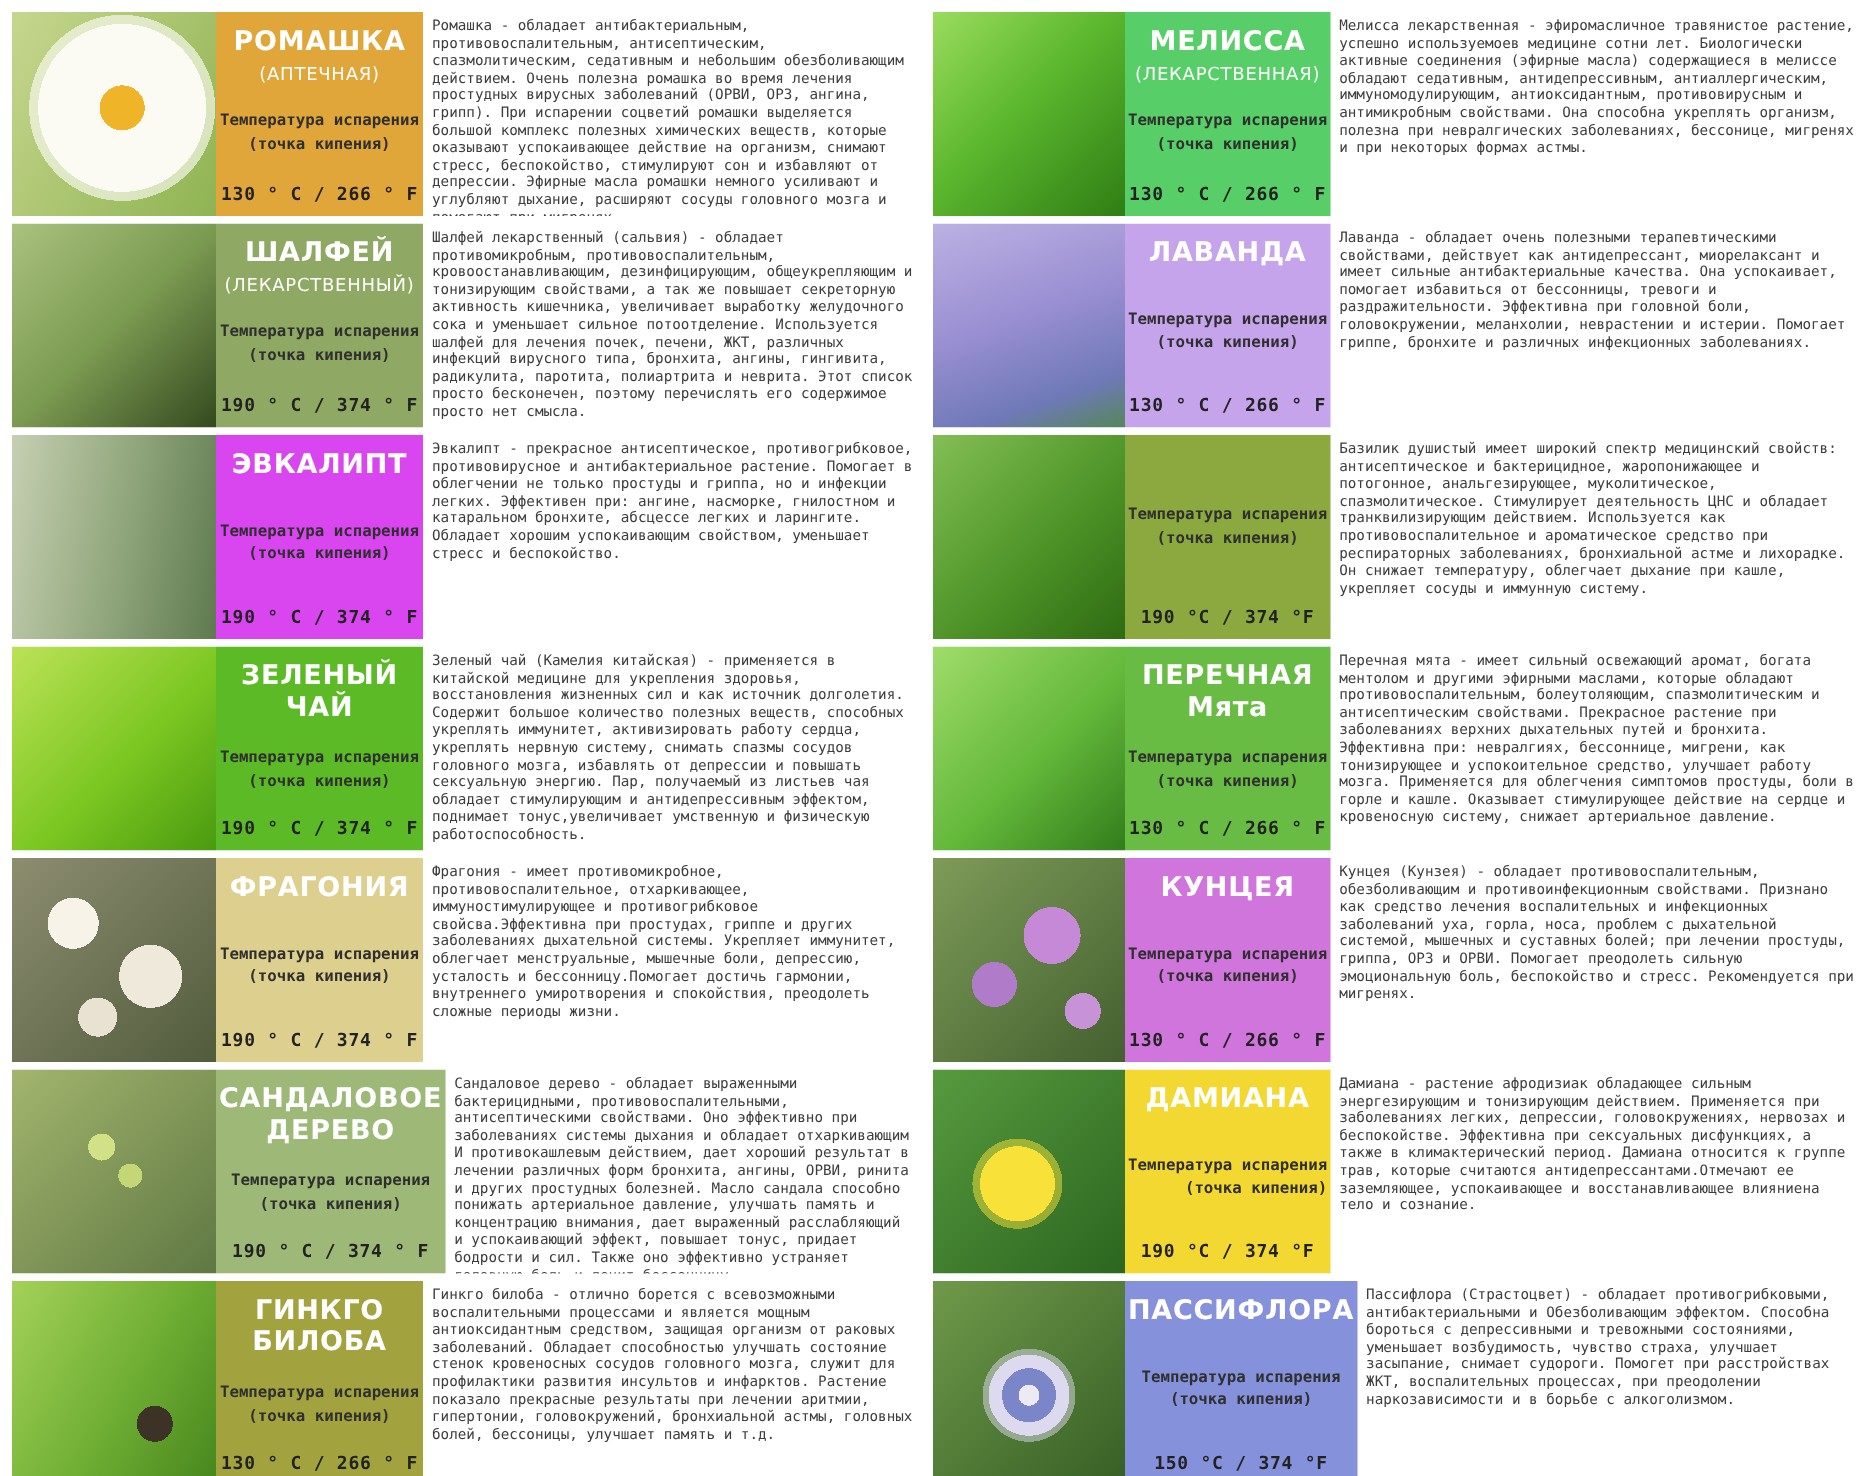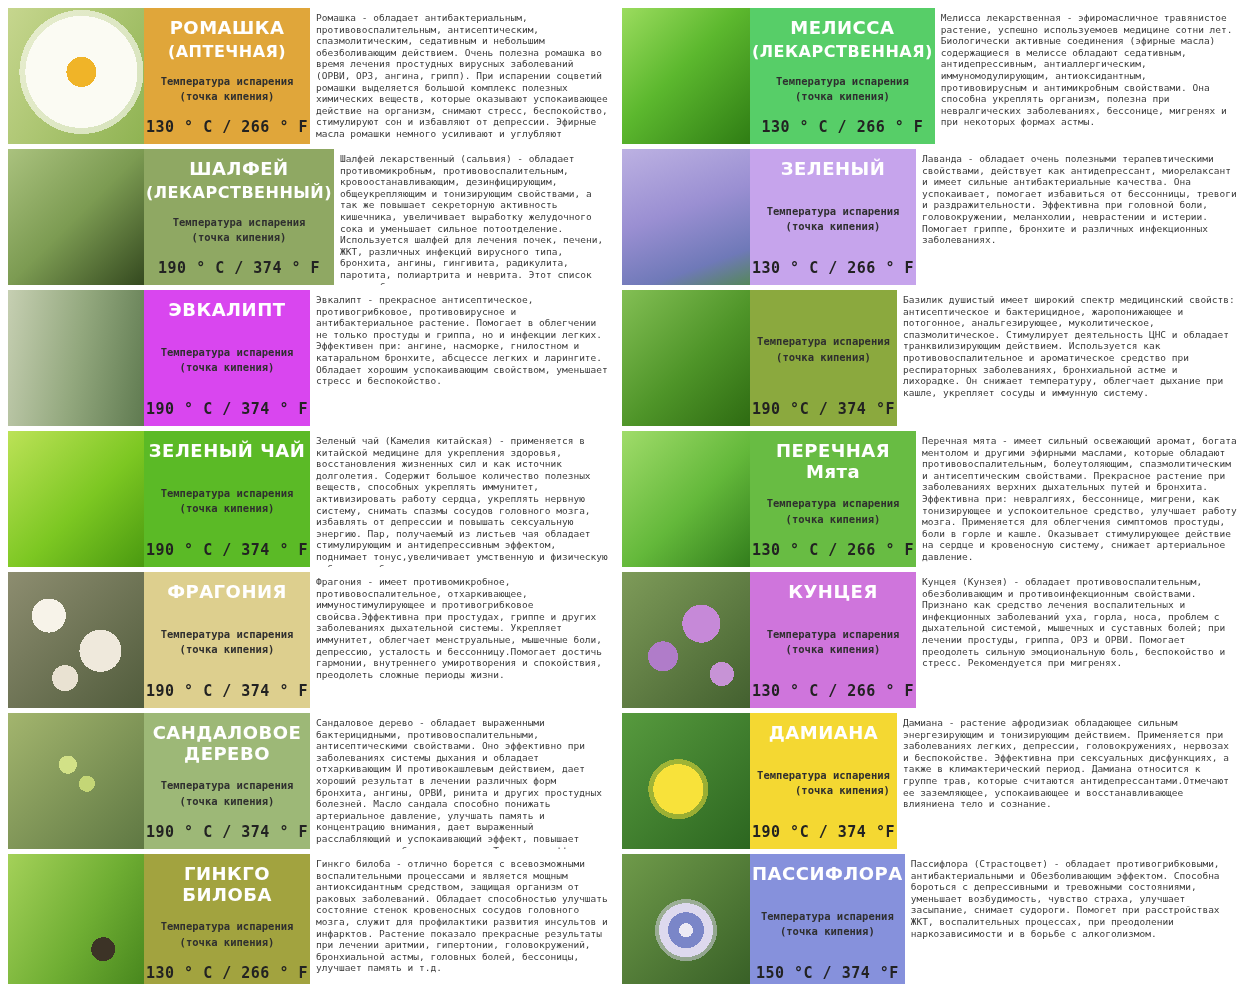--- a/index.html
+++ b/index.html
@@ -21,29 +21,29 @@
     display:flex; flex-direction:column; align-items:center;
     padding:10px 2px 8px 2px;
   }
   .card.right .block { flex:0 0 136px; }
   .title {
     font-family:"DejaVu Sans","Liberation Sans",sans-serif;
     font-size:18px; font-weight:bold; line-height:1.15; letter-spacing:.5px;
   }
   .subtitle {
     font-family:"DejaVu Sans","Liberation Sans",sans-serif;
-    font-size:16px; font-weight:bold; margin-top:3px; letter-spacing:.5px;
+    font-size:12px; font-weight:normal; margin-top:3px; letter-spacing:.5px;
   }
   .temp-label {
     margin-top:auto; color:#2f2f2f; font-weight:bold;
     font-size:10.5px; line-height:1.5; white-space:nowrap;
   }
   .temp {
     margin-top:auto; color:#222222; font-weight:bold;
-    font-size:15px; letter-spacing:.5px; white-space:nowrap;
+    font-size:12px; letter-spacing:.5px; white-space:nowrap;
   }
   .desc {
     flex:1 1 auto; padding:4px 6px 0 6px;
     font-size:9.5px; line-height:11.6px; color:#3d3d3d;
     white-space:normal;
   }
   
   .p-chamomile  { background: radial-gradient(circle at 54% 47%, #f0b428 0 15px, #fbfbf3 15px 56px, rgba(251,251,243,.65) 56px 62px, transparent 62px), linear-gradient(120deg,#c6d68e,#8fb352); }
   .p-melissa    { background: linear-gradient(135deg,#9bdc5e 0%,#5cb82e 45%,#2f7d14 100%); }
   .p-sage       { background: linear-gradient(135deg,#aac27e 0%,#7c9b52 50%,#34491f 100%); }
@@ -103,21 +103,21 @@
           <div>Температура испарения</div>
           <div>(точка кипения)</div>
         </div>
         <div class="temp">190 ° C / 374 ° F</div>
       </div>
       <div class="desc">Шалфей лекарственный (сальвия) - обладает противомикробным, противовоспалительным, кровоостанавливающим, дезинфицирующим, общеукрепляющим и тонизирующим свойствами, а так же повышает секреторную активность кишечника, увеличивает выработку желудочного сока и уменьшает сильное потоотделение. Используется шалфей для лечения почек, печени, ЖКТ, различных инфекций вирусного типа, бронхита, ангины, гингивита, радикулита, паротита, полиартрита и неврита. Этот список просто бесконечен, поэтому перечислять его содержимое просто нет смысла.</div>
     </div>
     <div class="card right">
       <div class="photo p-lavender"></div>
       <div class="block" style="background: rgb(198, 164, 236);">
-        <div class="title">ЗЕЛЕНЫЙ</div>
+        <div class="title">ЛАВАНДА</div>
         <div class="temp-label">
           <div>Температура испарения</div>
           <div>(точка кипения)</div>
         </div>
         <div class="temp">130 ° C / 266 ° F</div>
       </div>
       <div class="desc">Лаванда - обладает очень полезными терапевтическими свойствами, действует как антидепрессант, миорелаксант и имеет сильные антибактериальные качества. Она успокаивает, помогает избавиться от бессонницы, тревоги и раздражительности. Эффективна при головной боли, головокружении, меланхолии, неврастении и истерии. Помогает гриппе, бронхите и различных инфекционных заболеваниях.</div>
     </div>
   </div>
 

